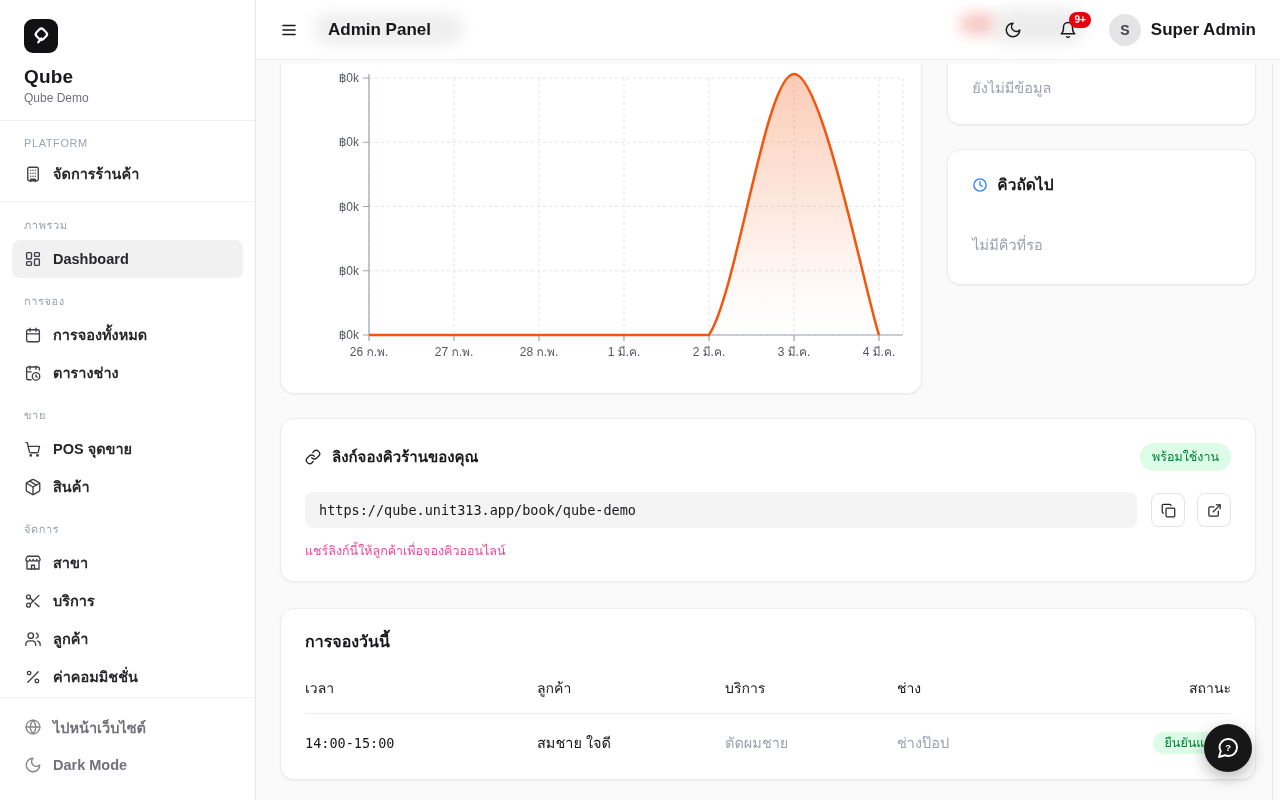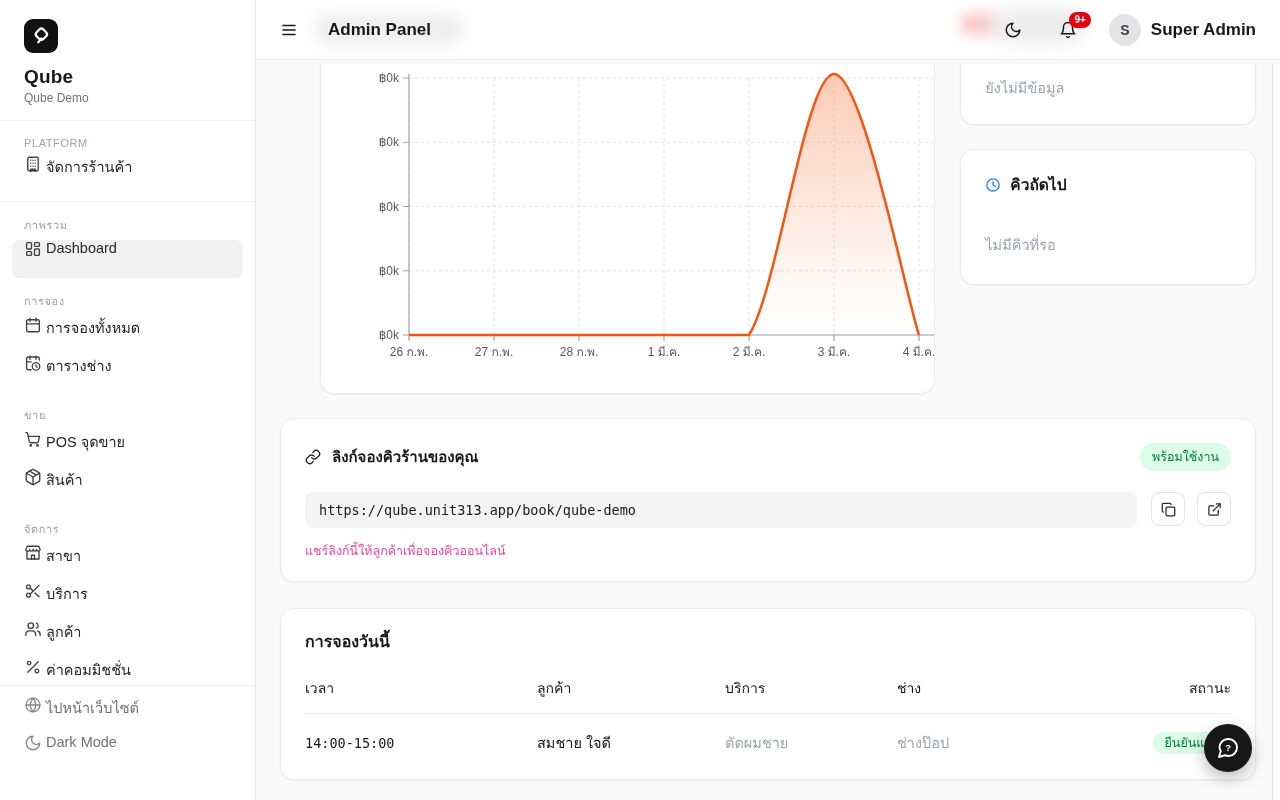--- a/index.html
+++ b/index.html
@@ -10,25 +10,25 @@
   
   .sidebar { position:absolute; left:0; top:0; bottom:0; width:256px; background:#fff;
              border-right:1px solid #e7e7e9; display:flex; flex-direction:column; z-index:5; }
   .brand { display:flex; gap:12px; padding:19px 24px 15px; align-items:flex-start;flex-direction:column; }
   .logo { width:34px; height:34px; background:#111113; border-radius:9px; display:flex; align-items:center; justify-content:center; flex:none; }
   .brand-name { font-size:19px; font-weight:700; letter-spacing:.2px; line-height:1.1; padding-top:2px; }
   .brand-sub { font-size:12px; color:#71717a; margin-top:3px; }
   .divider { height:1px; background:#efeff1; flex:none; }
   .nav { flex:1; padding:2px 12px 0; overflow:hidden; }
   .sec-label { font-size:11px; color:#9ca3af; letter-spacing:.6px; padding:14px 12px 6px; }
-  .nav-item { display:flex; align-items:flex-start; gap:4px; height:38px; padding:0 12px;
-              border-radius:8px; font-size:14.5px; color:#27272a; cursor:pointer; }
+  .nav-item { display:flex; align-items:center; gap:11px; height:38px; padding:0 12px;
+              border-radius:8px; font-size:14.5px; color:#27272a; cursor:pointer;font-weight:bold; }
   .nav-item.active { background:#f1f1f2; }
   .nav-item .icn { color:#3f3f46; }
-  .side-foot { padding:10px 12px 28px; }
+  .side-foot { padding:10px 12px 16px; }
   .side-foot .nav-item { color:#71717a; }
   .side-foot .nav-item .icn { color:#85858d; }
   .icn { display:flex; align-items:center; justify-content:center; flex:none; }
   .icn svg { width:18px; height:18px; display:block; }
   .sz16 svg { width:16px; height:16px; }
   .sz15 svg { width:15px; height:15px; }
   .sz22 svg { width:24px; height:24px; }
 
   
   .header { position:absolute; left:256px; top:0; right:0; height:60px; background:#fff;
@@ -47,38 +47,38 @@
   .blur1 { left:58px; top:13px; width:150px; height:32px; background:#ececec; filter:blur(7px); border-radius:16px; opacity:.85; }
   .blur2 { right:282px; top:13px; width:38px; height:22px; background:rgba(235,110,100,.38); filter:blur(7px); border-radius:11px; }
   .blur3 { right:196px; top:9px; width:92px; height:34px; background:#eaeaea; filter:blur(8px); border-radius:17px; opacity:.9; }
 
   
   .main { position:absolute; left:256px; top:64px; right:8px; bottom:0; overflow:hidden;
           background:#fafafa; padding:0 16px 0 24px; }
   .gutter { position:absolute; right:0; top:64px; bottom:0; width:8px; background:#fbfbfb; border-left:1px solid #e8e8e8; }
   .content { margin-top:-26px; }
   .card { background:#fff; border:1px solid #ececee; border-radius:14px; box-shadow:0 1px 2px rgba(0,0,0,.05); }
-  .row1 { display:flex; gap:25px; margin-bottom:24px;margin-left:40px; }
+  .row1 { display:flex; gap:25px; margin-bottom:24px; }
   .chart-card { width:643px; height:356px; position:relative; overflow:hidden; }
   .chart-card svg { display:block; }
   .axlbl { font-size:12px; fill:#56595f; font-family:"Liberation Sans","DejaVu Sans",sans-serif; }
   .rightcol { width:309px; display:flex; flex-direction:column; gap:24px; }
   .card-sales { height:87px; padding:0 24px 25px; display:flex; align-items:flex-end; }
   .empty-text { color:#9ca3af; font-size:14.5px; }
   .card-queue { height:136px; padding:22px 24px; }
   .cq-hdr { display:flex; align-items:center; gap:9px; font-size:15.5px; font-weight:700; }
   .cq-hdr .icn { color:#2b7fff; }
   .card-queue .empty-text { margin-top:36px; }
 
   .link-card { height:164px; padding:24px; margin-bottom:26px; }
   .link-hdr { display:flex; align-items:center; }
   .link-title { display:flex; align-items:center; gap:11px; font-size:15px; font-weight:700; color:#18181b; }
   .link-title .icn { color:#27272a; }
   .badge-green { background:#dcfce7; color:#008236; font-size:12.5px; padding:4px 12px; border-radius:999px; white-space:nowrap; }
-  .url-row { margin-top:21px; display:flex; gap:14px; }
+  .url-row { margin-top:21px; display:flex; align-items:center; gap:14px; }
   .url-box { flex:1; height:36px; background:#f4f4f5; border-radius:8px; display:flex; align-items:center;
              padding:0 14px; font-family:"DejaVu Sans Mono","Liberation Mono",monospace; font-size:13.5px; color:#18181b; }
   .icon-btn { width:34px; height:34px; flex:none; border:1px solid #e4e4e7; border-radius:8px; background:#fff;
               display:flex; align-items:center; justify-content:center; color:#27272a; cursor:pointer; }
   .icon-btn + .icon-btn { margin-left:-2px; }
   .helper { margin-top:13px; font-size:12.5px; color:#ec4899; }
 
   .table-card { height:172px; padding:20px 24px; }
   .t-title { font-size:16px; font-weight:700; }
   .tgrid { display:grid; grid-template-columns:232px 188px 172px 1fr 120px; align-items:center; }

